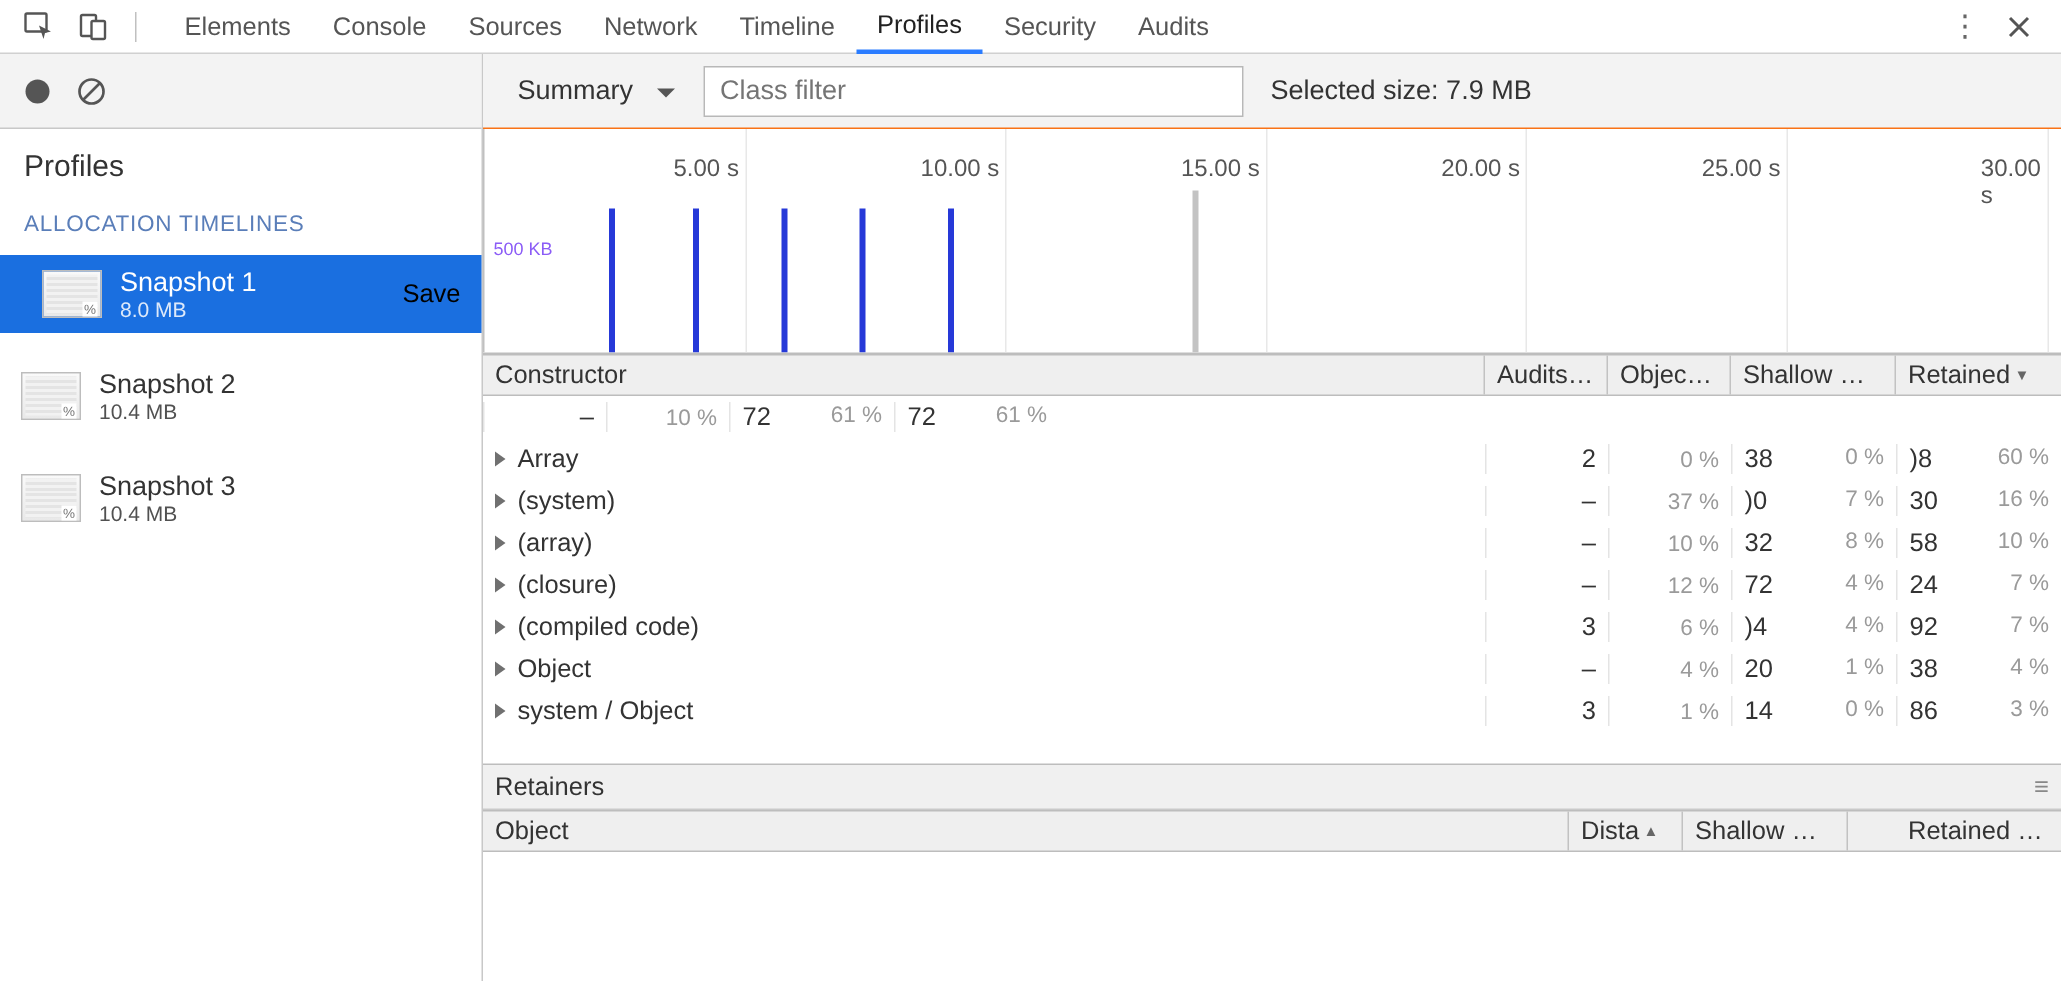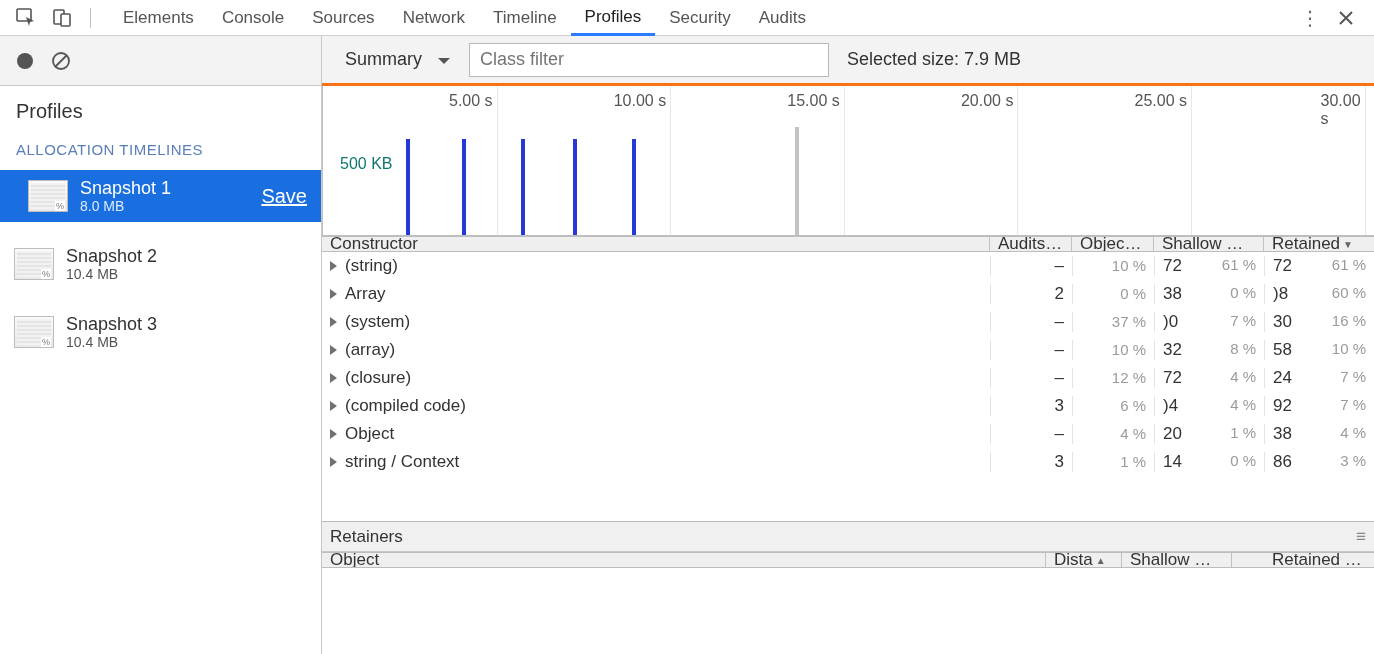--- a/index.html
+++ b/index.html
@@ -25,44 +25,44 @@
 .sidebar-title { font-size: 20px; color: #333; padding: 14px 16px 8px; }
 .sidebar-section { font-size: 15px; color: #5a7eb9; padding: 10px 16px 12px; letter-spacing: 0.5px; }
 .snap { display:flex; align-items:center; padding: 8px 14px; cursor:pointer; }
 .snap.selected { background: #1a6fe0; color: #fff; padding-left: 28px; }
 .snap-icon { width: 40px; height: 32px; background: linear-gradient(#fafafa,#e9e9e9); border:1px solid #bdbdbd; margin-right: 12px; position:relative; }
 .snap-icon::before { content:""; position:absolute; left:2px; right:2px; top:2px; bottom:2px; background: repeating-linear-gradient(#f2f2f2, #f2f2f2 2px, #e4e4e4 2px, #e4e4e4 4px); }
 .snap-icon::after { content:"%"; position:absolute; right:2px; bottom:0; font-size:9px; color:#777; background:#fff; padding:0 1px; }
 .snap-name { font-size: 18px; line-height: 20px; }
 .snap-size { font-size: 14px; opacity: 0.85; }
 .snap-col { flex: 1; }
-.snap .save-link { color:#ffffff; text-decoration: underline; font-size: 20px; }
+.snap .save-link { color:#000000; font-size: 17px; }
 .snap + .snap { margin-top: 16px; }
 
 .right { flex: 1; display: flex; flex-direction: column; min-width: 0; }
 
-.toolbar2 { height: 50px; border-bottom: 3px solid #f97316; display:flex; align-items:center; padding: 0 14px; background:#f3f3f3; font-size:18px; color:#333; }
+.toolbar2 { height: 50px; border-bottom: 1px solid #f97316; display:flex; align-items:center; padding: 0 14px; background:#f3f3f3; font-size:18px; color:#333; }
 .view-select { display:flex; align-items:center; border:1px solid transparent; padding: 4px 38px 4px 8px; position:relative; cursor:pointer; }
 .view-select::after { content:""; position:absolute; right:10px; top:50%; margin-top:-2px; border:6px solid transparent; border-top-color:#555; }
 .class-filter { width: 360px; height:34px; border:1px solid #b8b8b8; background:#fff; padding: 0 10px; font-size:18px; color:#555; margin-left: 8px; }
 .selected-size { margin-left: 18px; color:#333; }
 
 
 .timeline { height: 150px; border-bottom: 1px solid #bdbdbd; position: relative; background:#fff; overflow:hidden; }
 .tl-inner { position:absolute; left:0; right:0; top:0; bottom:0; border-left:1px solid #c0c0c0; }
 .tl-ticks { position:absolute; left:0; right:0; top:0; height:22px; font-size:16px; color:#555; }
-.tl-tick { position:absolute; top:6px; transform: translateX(-100%); padding-right:4px; }
+.tl-tick { position:absolute; top:18px; transform: translateX(-100%); padding-right:4px; }
 .tl-gridline { position:absolute; top:0; bottom:0; width:1px; background:#e8e8e8; }
-.tl-ylabel { position:absolute; left:17px; bottom:62px; font-size:16px; color:#0f766e; }
+.tl-ylabel { position:absolute; left:6px; bottom:62px; font-size:12px; color:#8b5cf6; }
 .tl-bar { position:absolute; bottom:0; width:4px; background:#2639d8; }
 .tl-bar.gray { background:#c3c3c3; }
 
 
 .ctable-wrap { flex:1; display:flex; flex-direction:column; min-height:0; border-bottom:1px solid #bdbdbd; }
-.ctable-head, .rtable-head { display:flex; background:#efefef; border-bottom:1px solid #bdbdbd; border-top:1px solid #bdbdbd; font-size:17px; color:#333; height:16px; align-items:center; }
+.ctable-head, .rtable-head { display:flex; background:#efefef; border-bottom:1px solid #bdbdbd; border-top:1px solid #bdbdbd; font-size:17px; color:#333; height:28px; align-items:center; }
 .colh { border-right:1px solid #c2c2c2; height:100%; display:flex; align-items:center; padding:0 8px; overflow:hidden; white-space:nowrap; }
 .col-constructor { flex:1; }
 .col-dist { width:82px; justify-content:flex-start; }
 .col-obj { width:82px; }
 .col-shallow { width:110px; }
 .col-retained { width:110px; border-right:none; }
 .sort-glyph { font-size:10px; margin-left:3px; color:#666; }
 
 .ctable-body { flex:1; overflow:hidden; }
 .crow { display:flex; height:28px; align-items:center; font-size:17px; border-bottom: none; }
@@ -205,24 +205,20 @@
         <div class="colh col-dist">Audits…</div>
         <div class="colh col-obj">Objec…</div>
         <div class="colh col-shallow">Shallow …</div>
         <div class="colh col-retained">
             <span>Retained</span>
             <span class="sort-glyph">▼</span>
           </div>
       </div>
       <div class="ctable-body" id="ctable-body">
           <div class="crow">
-            <div class="cell name">
-              <span class="tri"></span>
-              <span>(string)</span>
-            </div>
             <div class="cell num">–</div>
             <div class="cell num"><span class="pct">10 %</span></div>
             <div class="cell sh">
               <div class="pair">
                 <span class="tailnum">72</span>
                 <span class="pct">61 %</span>
               </div>
             </div>
             <div class="cell rt">
               <div class="pair">
@@ -347,21 +343,21 @@
             <div class="cell rt">
               <div class="pair">
                 <span class="tailnum">38</span>
                 <span class="pct">4 %</span>
               </div>
             </div>
           </div>
           <div class="crow">
             <div class="cell name">
               <span class="tri"></span>
-              <span>string / Context</span>
+              <span>system / Object</span>
             </div>
             <div class="cell num">3</div>
             <div class="cell num"><span class="pct">1 %</span></div>
             <div class="cell sh">
               <div class="pair">
                 <span class="tailnum">14</span>
                 <span class="pct">0 %</span>
               </div>
             </div>
             <div class="cell rt">

